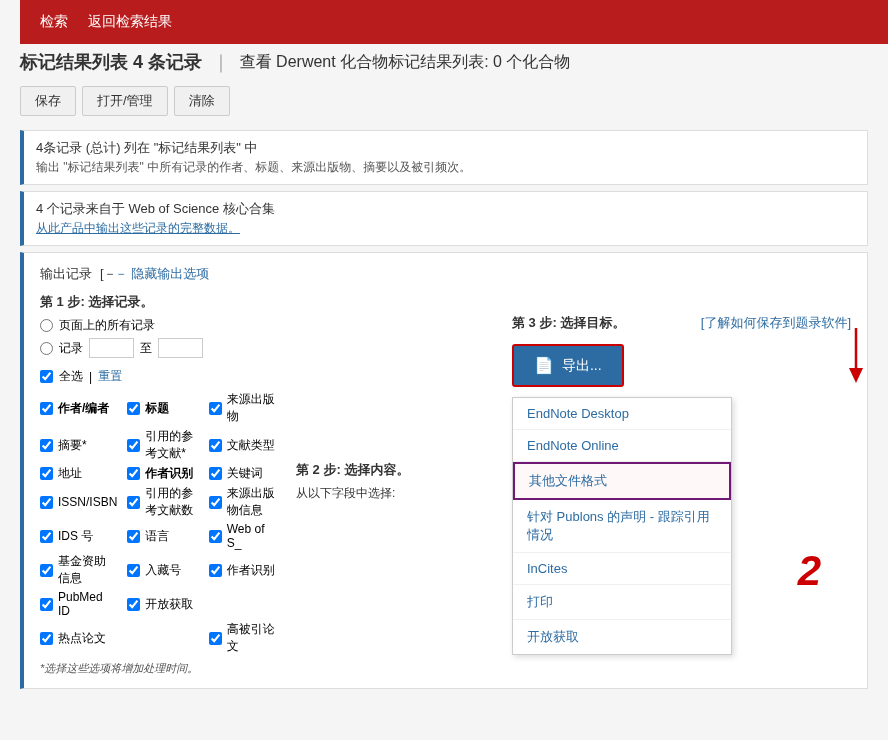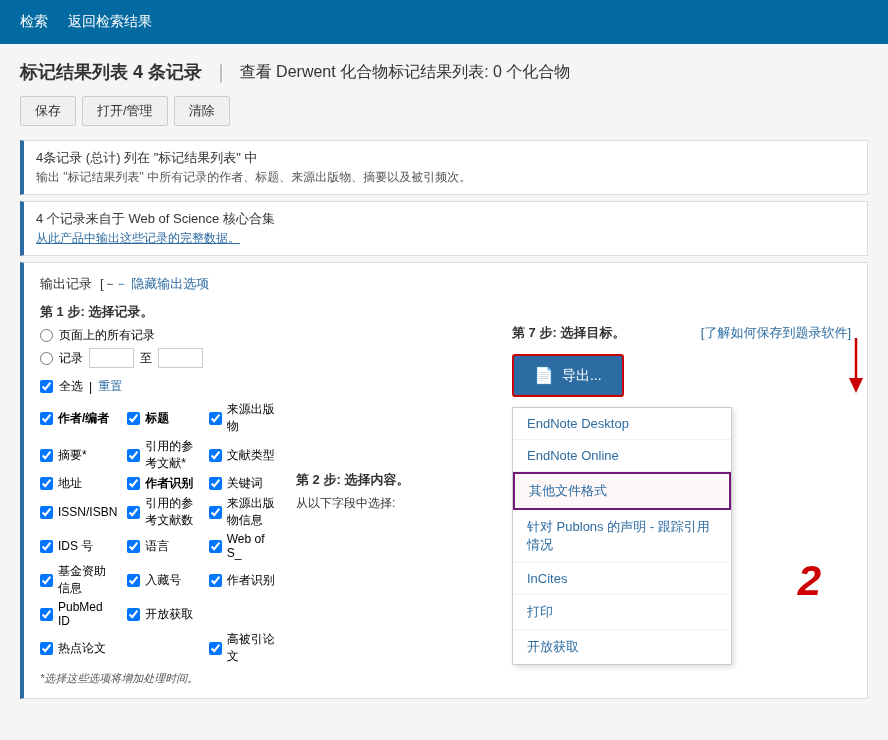--- a/index.html
+++ b/index.html
@@ -1,37 +1,38 @@
 <!DOCTYPE html>
 <html><head>
   <meta charset="utf-8">
   <style>
     * { box-sizing: border-box; margin: 0; padding: 0; }
     body { font-family: Arial, sans-serif; font-size: 13px; background: #f5f5f5; width: 888px; min-height: 740px; }
 
     
     .top-nav {
-      background: #0369a1;
+      background: #b91c1c;
       color: white;
       padding: 10px 20px;
       display: flex;
       align-items: center;
       gap: 20px;
       height: 44px;
+      margin-left: 20px;
     }
     .top-nav a {
       color: white;
       text-decoration: none;
       font-size: 14px;
       cursor: pointer;
     }
 
     
     .main-content {
-      padding: 16px 20px;
+      padding: 6px 20px;
       background: #f5f5f5;
     }
 
     
     .page-title {
       font-size: 18px;
       font-weight: bold;
       color: #333;
       margin-bottom: 12px;
       display: flex;
@@ -407,21 +408,21 @@
         </div>
       </div>
 
       <div class="step-col step-col-2">
         <div class="step-header-text">第 2 步: 选择内容。</div>
         <div class="step2-label">从以下字段中选择:</div>
       </div>
 
       <div class="step-col step-col-3 step3-area" style="position:relative;">
         <div style="display:flex; justify-content:space-between; align-items:flex-start;">
-          <div class="step-header-text">第 7 步: 选择目标。</div>
+          <div class="step-header-text">第 3 步: 选择目标。</div>
           <a class="step-link">[了解如何保存到题录软件]</a>
         </div>
 
         <button class="export-btn" style="margin-top:6px;">
           <span style="font-size:16px;">📄</span>
           <span>导出...</span>
         </button>
 
         <svg style="position:absolute; top:14px; right:-20px; width:30px; height:55px;" viewBox="0 0 30 55">
           <line x1="15" y1="0" x2="15" y2="50" stroke="#cc0000" stroke-width="2.5"></line>

